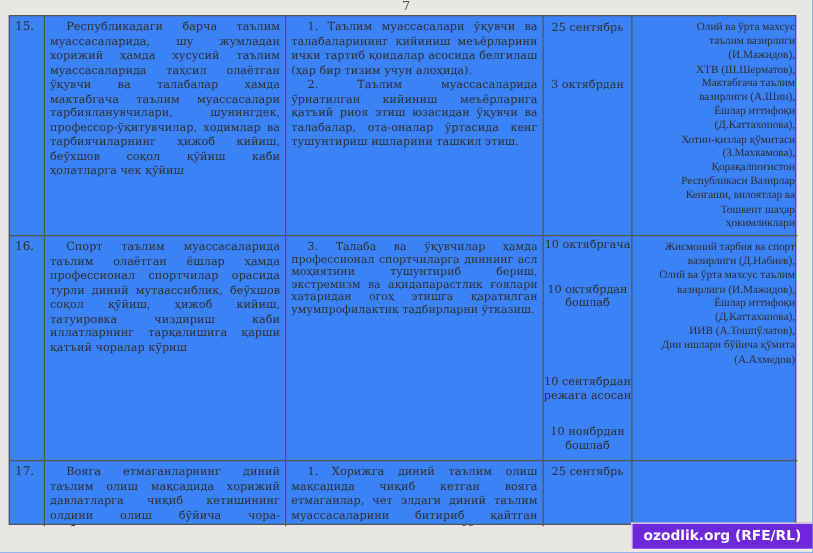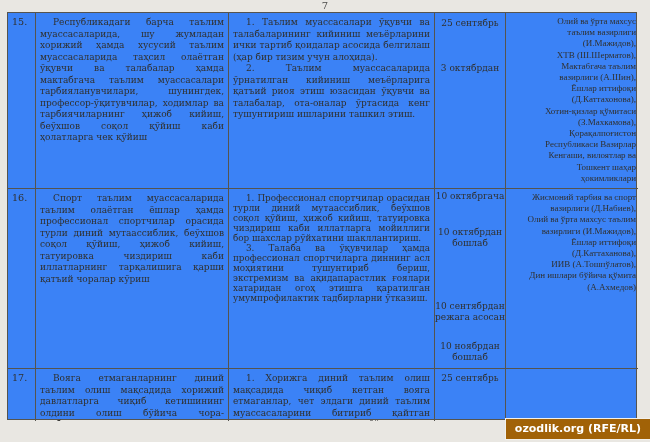--- a/index.html
+++ b/index.html
@@ -58,21 +58,21 @@
   .r17-d1{top:4px;}
   .resp-cell{
     font-size:9px;line-height:11.2px;
     text-align:right;
     white-space:pre-line;
     padding:3px 2px 12px 2px;
     font-family:Liberation Serif, serif;
   }
   .watermark{
     position:absolute;right:0;bottom:2px;
-    background:#a16207;color:#ffffff;
+    background:#6d28d9;color:#ffffff;
     font-family:"DejaVu Sans","Liberation Sans",sans-serif;
     font-weight:bold;font-size:11px;
     padding:3px 9px 4px 9px;
     border:1px solid #f2f1ec;border-right:none;
   }
 </style>
 </head>
 <body>
 
 <div class="page">
@@ -107,21 +107,20 @@
 Республикаси Вазирлар
 Кенгаши, вилоятлар ва
 Тошкент шаҳар
 ҳокимликлари</div>
 
     <div class="cell num-cell">16.</div>
     <div class="cell task-cell">
       <p>Спорт таълим муассасаларида таълим олаётган ёшлар ҳамда профессионал спортчилар орасида турли диний мутаассиблик, беўхшов соқол қўйиш, ҳижоб кийиш, татуировка чиздириш каби иллатларнинг тарқалишига қарши қатъий чоралар кўриш</p>
     </div>
     <div class="cell measures-cell tight">
-      <p>1. Профессионал спортчилар орасидан турли диний мутаассиблик, беўхшов соқол қўйиш, ҳижоб кийиш, татуировка чиздириш каби иллатларга мойиллиги бор шахслар рўйхатини шакллантириш.</p>
       <p>3. Талаба ва ўқувчилар ҳамда профессионал спортчиларга диннинг асл моҳиятини тушунтириб бериш, экстремизм ва ақидапарастлик ғоялари хатаридан огоҳ этишга қаратилган умумпрофилактик тадбирларни ўтказиш.</p>
 
     </div>
     <div class="cell deadline-cell">
       <div class="deadline r16-d1">10 октябргача</div>
       <div class="deadline r16-d2">10 октябрдан бошлаб</div>
       <div class="deadline r16-d3">10 сентябрдан режага асосан</div>
       <div class="deadline r16-d4">10 ноябрдан бошлаб</div>
     </div>
     <div class="cell resp-cell last-col">Жисмоний тарбия ва спорт

